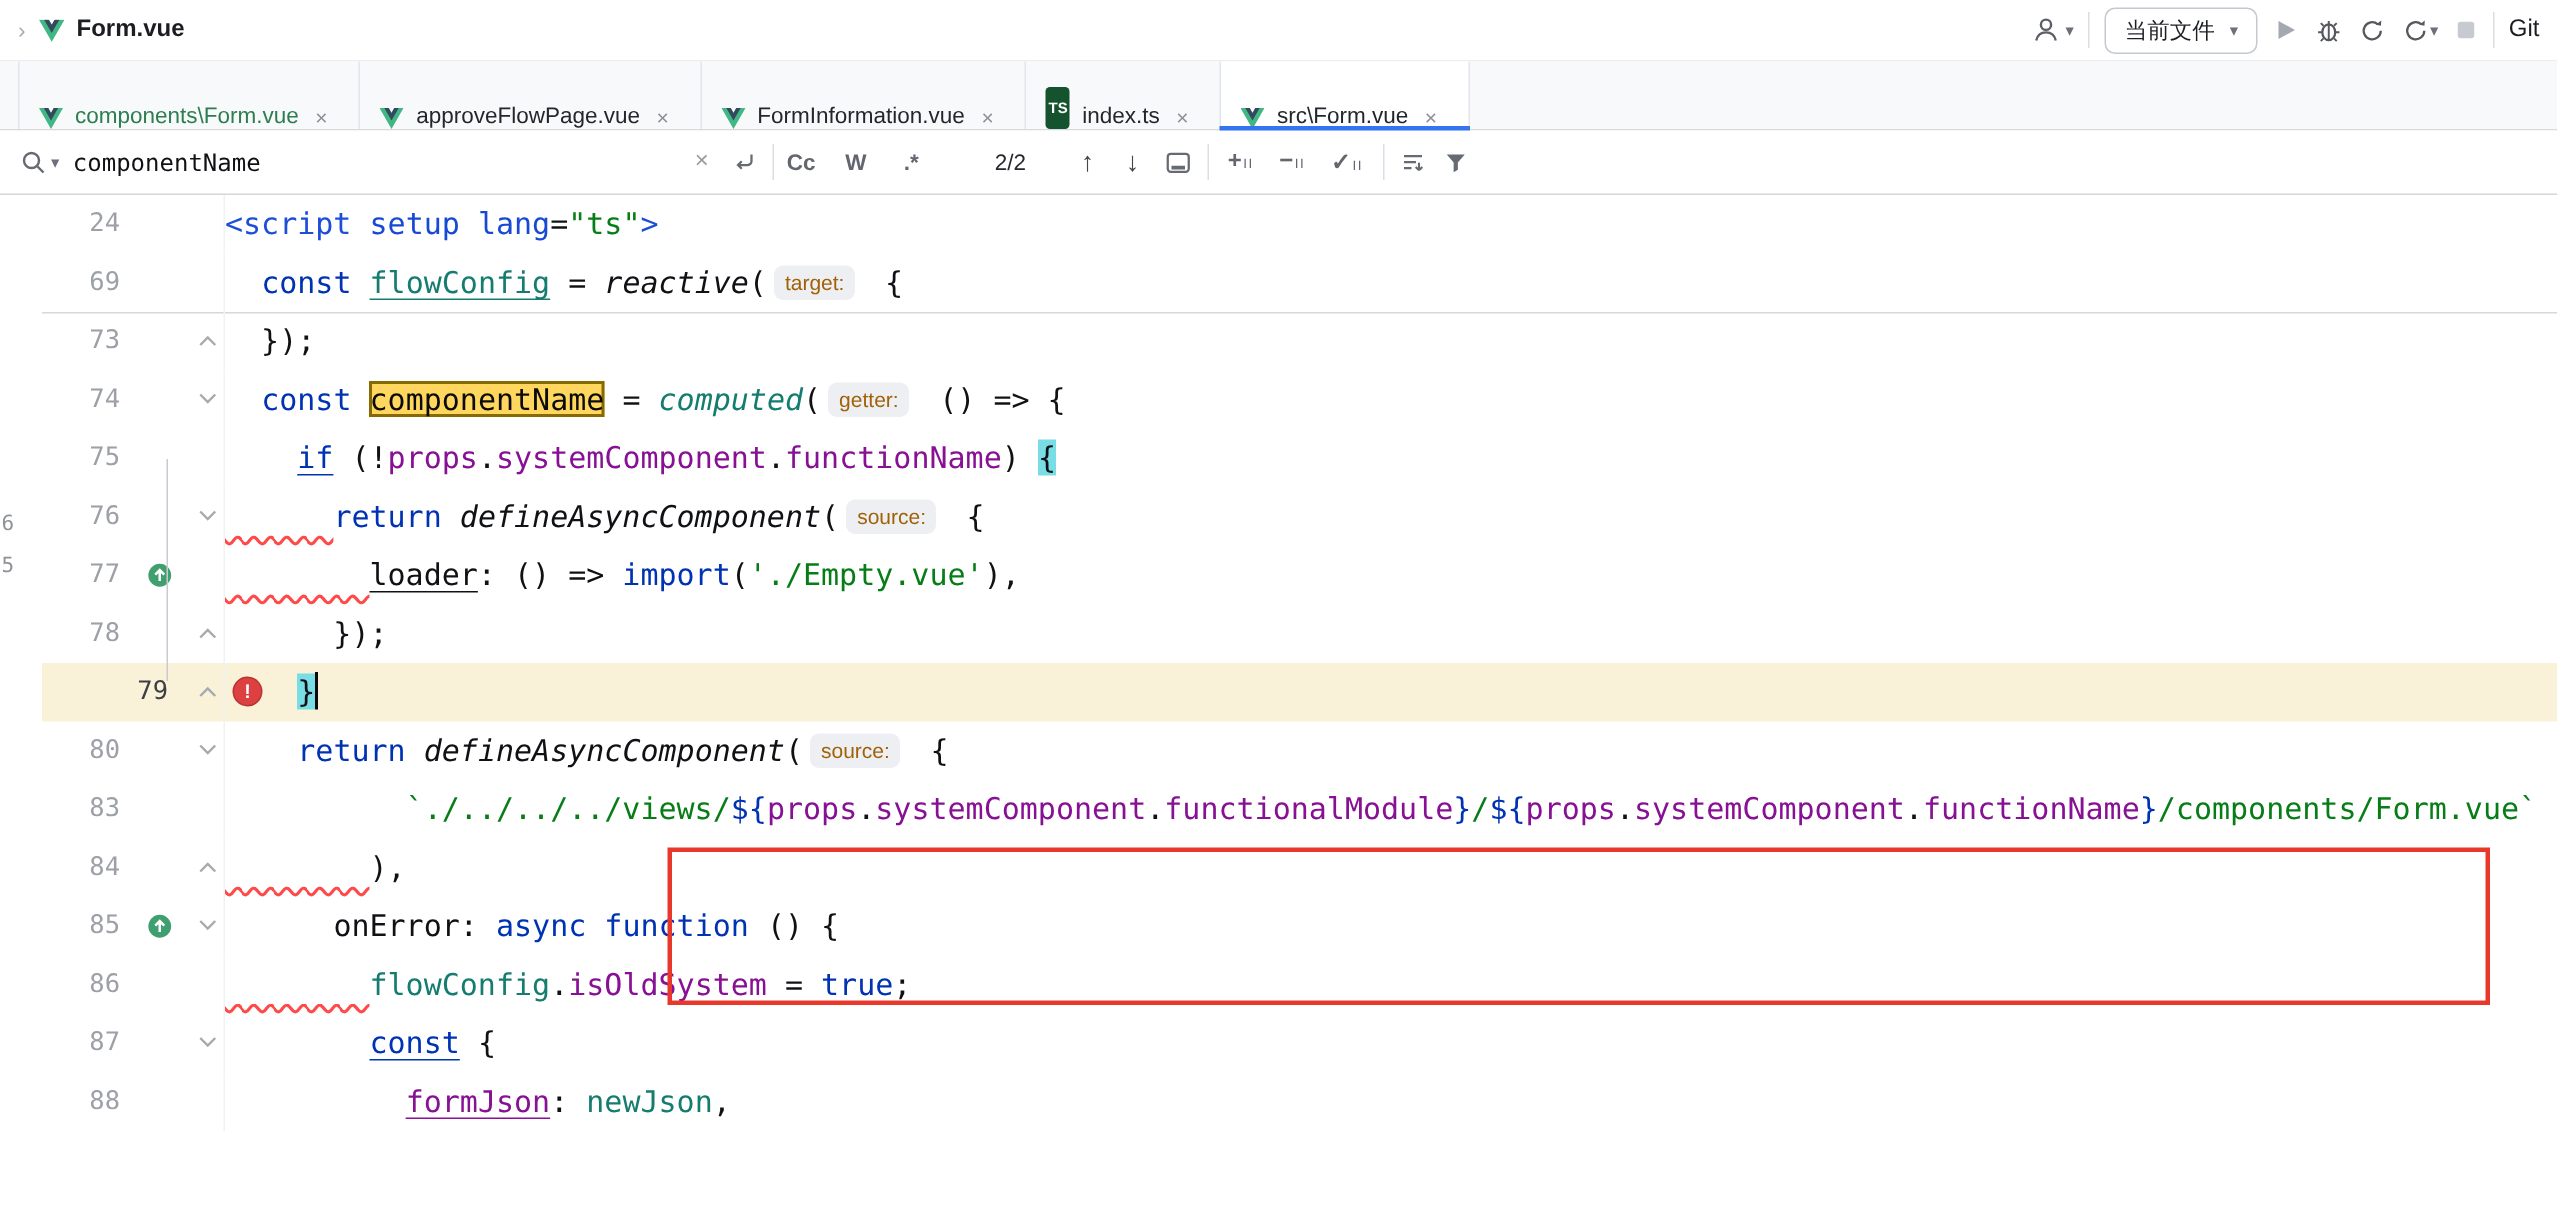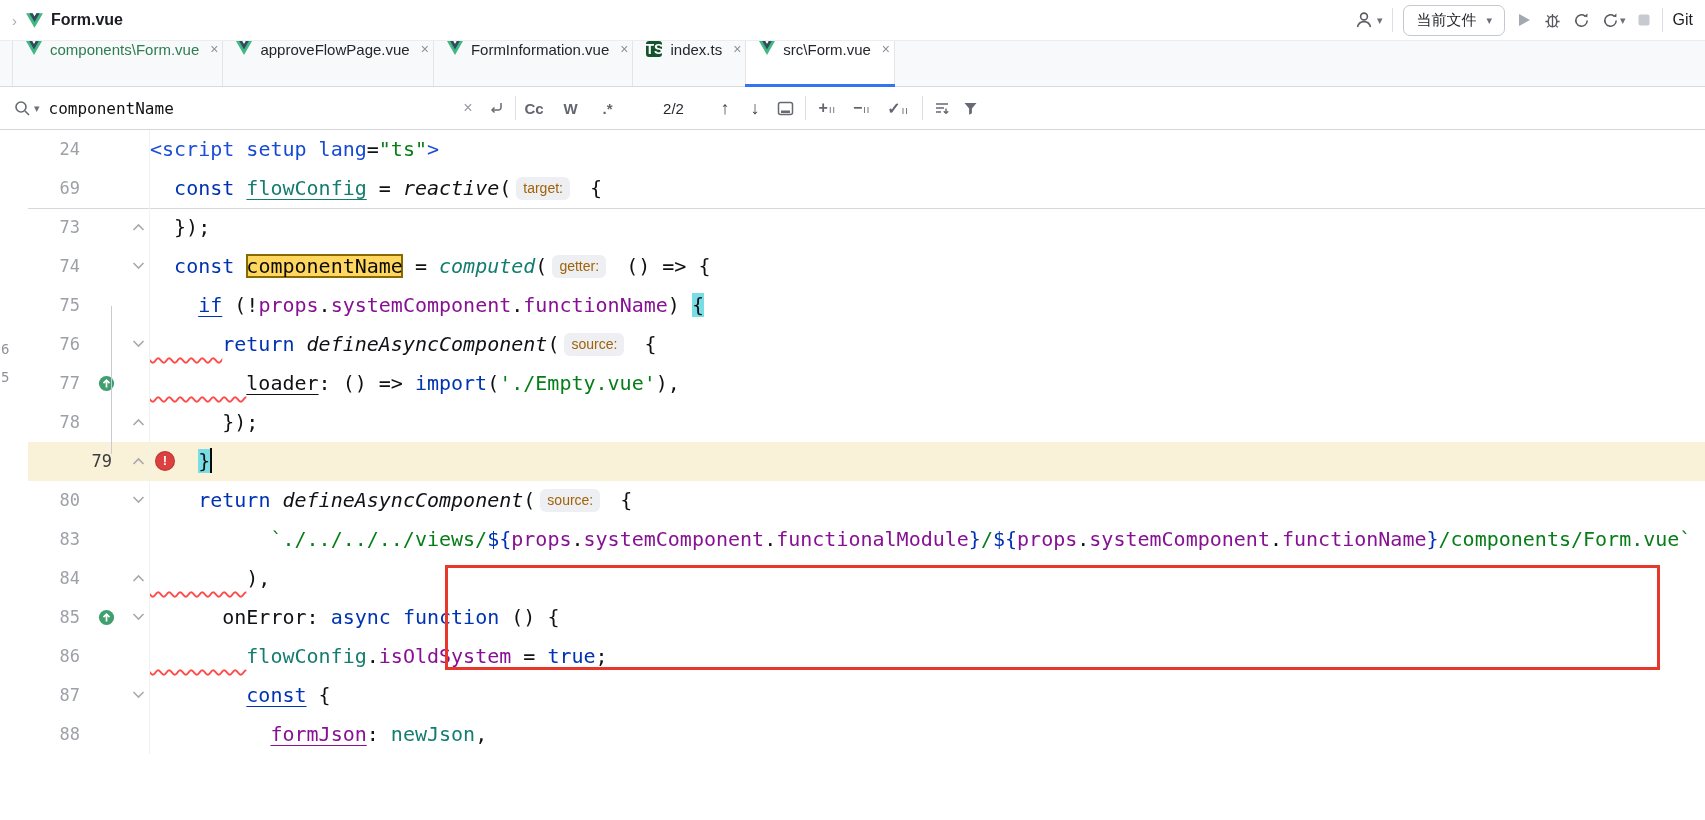--- a/index.html
+++ b/index.html
@@ -17,29 +17,29 @@
   .chev{color:#6c707a;font-size:11px;}
   .tb-combo{display:flex;align-items:center;gap:10px;border:1px solid #c5c8cf;border-radius:7px;
             padding:5px 12px;font-size:15px;background:#fff;font-family:sans-serif;}
   .tb-ic{display:flex;align-items:center;}
   .vdiv{width:1px;height:24px;background:#dcdee3;flex:none;}
   .tb-git{font-size:16px;color:#1b1d22;white-space:nowrap;}
 
   
   .tabbar{height:46px;background:#f8f9fb;border-bottom:1px solid #d8dade;display:flex;
           align-items:stretch;padding-left:12px;box-sizing:border-box;}
-  .tab{display:flex;align-items:flex-start;gap:8px;padding:0 4px 0 13px;border-right:1px solid #e3e5ea;
+  .tab{display:flex;align-items:flex-end;gap:8px;padding:0 21px 0 13px;border-right:1px solid #e3e5ea;
        font-size:15px;color:#23262c;position:relative;}
   .tab:first-child{border-left:1px solid #e3e5ea;}
   .tab.active{background:#fff;}
   .tab.active::after{content:"";position:absolute;left:-1px;right:-1px;bottom:-1px;height:3px;background:#3574f0;}
   .tab.added .tab-label{color:#2c7d4f;}
   .tab-close{color:#8d9097;font-size:14px;margin-left:3px;}
   .tab-ic{display:flex;}
-  .ts-badge{width:16px;height:16px;border-radius:3px;background:#14532d;color:#fff;font-size:14px;
+  .ts-badge{width:16px;height:28px;border-radius:3px;background:#14532d;color:#fff;font-size:10px;
             font-weight:bold;display:flex;align-items:center;justify-content:center;flex:none;}
 
   
   .searchbar{height:43px;background:#fff;border-bottom:1px solid #d4d6db;display:flex;align-items:center;
              padding:0 14px;gap:9px;box-sizing:border-box;}
   .sb-icwrap{display:flex;align-items:center;gap:3px;}
   .sb-field{display:flex;align-items:center;width:428px;}
   .sb-query{font-family:"DejaVu Sans Mono",monospace;font-size:16px;color:#101114;flex:1;}
   .sb-clear{color:#979ba4;font-size:16px;padding:0 4px;}
   .sb-ic{display:flex;align-items:center;padding:0 2px;}

